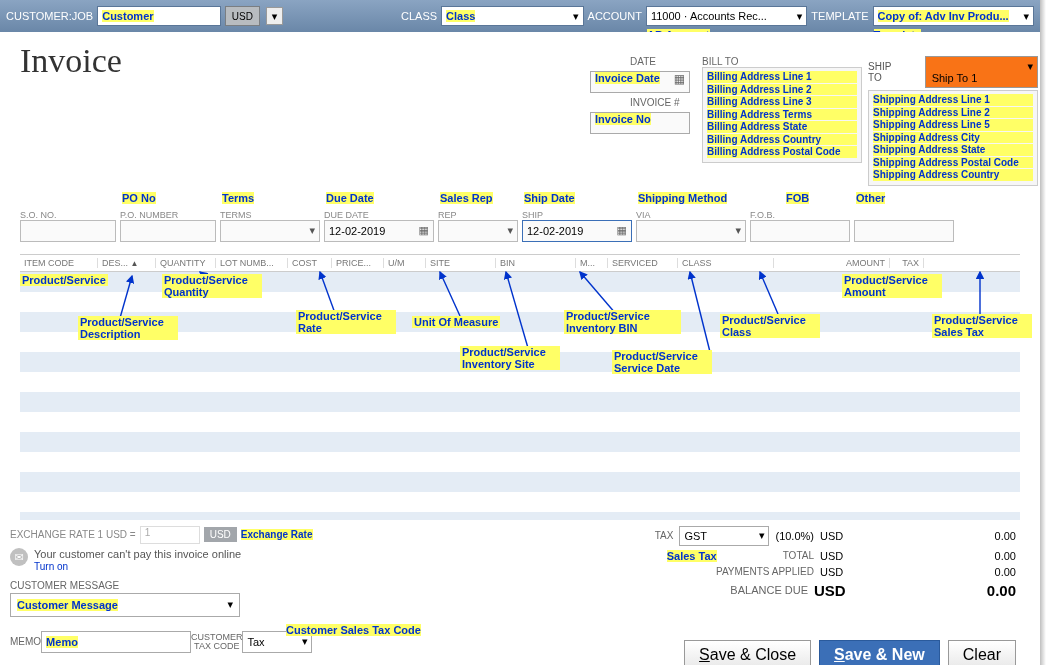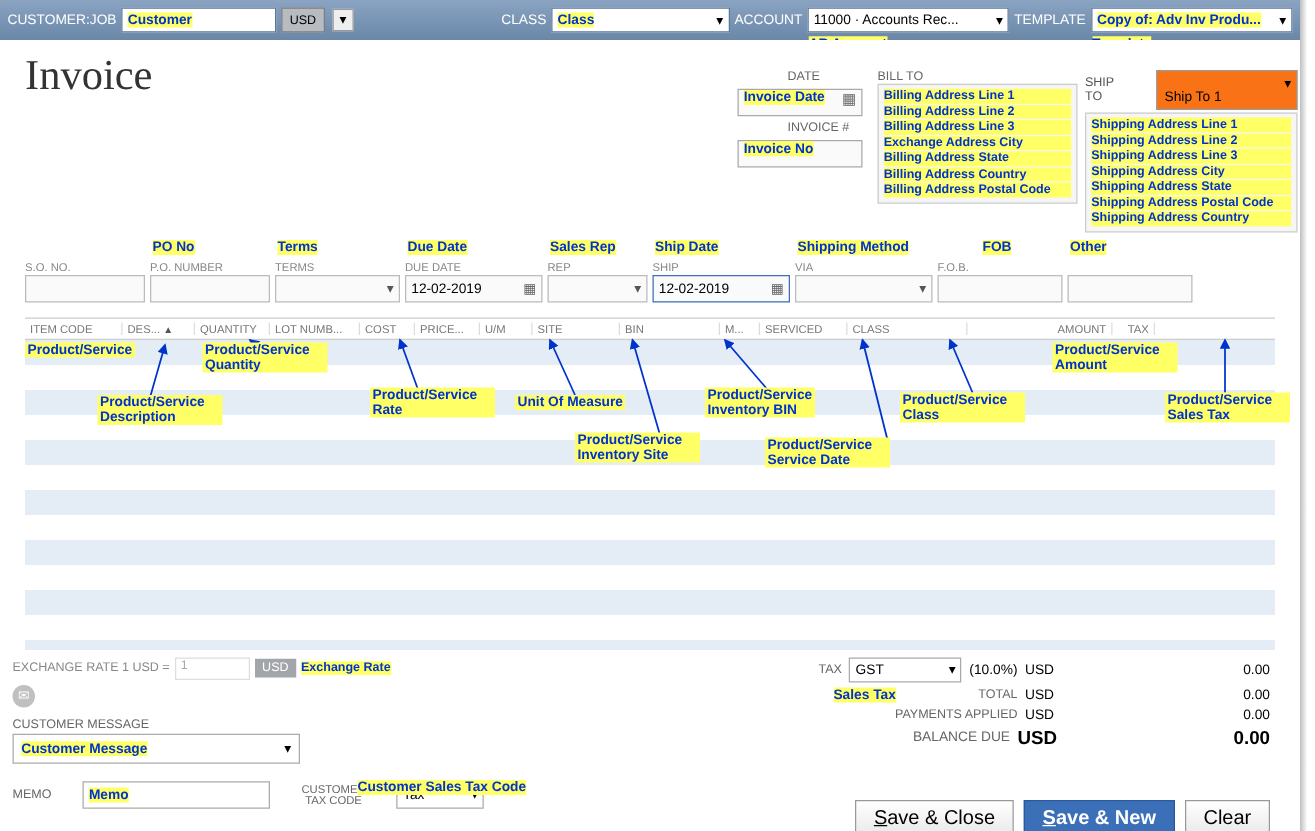--- a/index.html
+++ b/index.html
@@ -76,21 +76,21 @@
   .totals { position: absolute; right: 24px; display: flex; flex-direction: column; gap: 4px; font-size: 11px; }
   .totals .r { display: flex; align-items: center; justify-content: flex-end; gap: 6px; }
   .totals .lbl { font-size: 10px; color: #666; text-align: right; }
   .totals .big { font-size: 15px; font-weight: bold; }
   .totals .sel { border: 1px solid #aaa; background: #fff; width: 90px; height: 20px; padding: 0 4px; display: flex; align-items: center; justify-content: space-between; }
   .totals .amt { width: 150px; text-align: right; }
   
   .cust-msg-lbl { font-size: 10px; color: #666; margin-bottom: 2px; }
   .cust-msg-sel { border: 1px solid #aaa; background: #fff; width: 230px; height: 24px; display: flex; align-items: center; padding: 0 6px; justify-content: space-between; margin-bottom: 14px; }
   
-  .memo-row { display: flex; align-items: center; gap: 25px; }
+  .memo-row { display: flex; align-items: center; gap: 0; }
   .memo-row .lbl { font-size: 10px; color: #666; }
   .memo-row .inp { border: 1px solid #aaa; background: #fff; width: 150px; height: 22px; padding: 0 4px; display: flex; align-items: center; }
   .memo-row .stack { display: flex; flex-direction: column; align-items: center; font-size: 9px; color: #666; line-height: 1; }
   .memo-row .sel { border: 1px solid #aaa; background: #fff; width: 70px; height: 22px; padding: 0 4px; display: flex; align-items: center; justify-content: space-between; }
   .sales-tax-label { position: absolute; }
   
   .btn-row { position: absolute; right: 24px; bottom: 10px; display: flex; gap: 8px; }
   .btn { border: 1px solid #999; background: linear-gradient(#fff,#e8e8e8); padding: 5px 14px; font-size: 16px; cursor: pointer; }
   .btn.primary { background: #3b6fb7; border-color: #2a5a9c; color: #fff; font-weight: bold; }
   .btn u { text-decoration: underline; }
@@ -151,35 +151,35 @@
         <div class="date-box">
           <span class="hl">Invoice No</span>
         </div>
       </div>
       <div style="width:160px">
         <div class="lbl" style="font-size:10px;color:#666">BILL TO</div>
         <div class="addr-block">
           <div class="addr-line">Billing Address Line 1</div>
           <div class="addr-line">Billing Address Line 2</div>
           <div class="addr-line">Billing Address Line 3</div>
-          <div class="addr-line">Exchange Address City</div>
+          <div class="addr-line">Billing Address Terms</div>
           <div class="addr-line">Billing Address State</div>
           <div class="addr-line">Billing Address Country</div>
           <div class="addr-line">Billing Address Postal Code</div>
         </div>
       </div>
       <div style="width:170px">
         <div class="ship-to-select">
           <span class="lbl">SHIP TO</span>
           <div class="sel"><span>Ship To 1</span></div>
         </div>
         <div class="addr-block">
           <div class="addr-line">Shipping Address Line 1</div>
           <div class="addr-line">Shipping Address Line 2</div>
-          <div class="addr-line">Shipping Address Line 3</div>
+          <div class="addr-line">Shipping Address Line 5</div>
           <div class="addr-line">Shipping Address City</div>
           <div class="addr-line">Shipping Address State</div>
           <div class="addr-line">Shipping Address Postal Code</div>
           <div class="addr-line">Shipping Address Country</div>
         </div>
       </div>
     </div>
   </div>
 
   <div class="fields-row">
@@ -293,38 +293,42 @@
       <line x1="758" y1="60" x2="740" y2="18" stroke="#0033cc" stroke-width="1.4" marker-end="url(#ah)"></line>
       <line x1="960" y1="60" x2="960" y2="18" stroke="#0033cc" stroke-width="1.4" marker-end="url(#ah)"></line>
     </svg>
     <div class="overlay">
       <div class="callout" style="left:0;top:20px">Product/Service</div>
       <div class="callout" style="left:58px;top:62px;width:100px;white-space:normal">Product/Service Description</div>
       <div class="callout" style="left:142px;top:20px;width:100px;white-space:normal">Product/Service Quantity</div>
       <div class="callout" style="left:276px;top:56px;width:100px;white-space:normal">Product/Service Rate</div>
       <div class="callout" style="left:392px;top:62px">Unit Of Measure</div>
       <div class="callout" style="left:440px;top:92px;width:100px;white-space:normal">Product/Service Inventory Site</div>
-      <div class="callout" style="left:544px;top:56px;width:88px;white-space:normal">Product/Service Inventory BIN</div>
+      <div class="callout" style="left:544px;top:56px;width:117px;white-space:normal">Product/Service Inventory BIN</div>
       <div class="callout" style="left:592px;top:96px;width:100px;white-space:normal">Product/Service Service Date</div>
       <div class="callout" style="left:700px;top:60px;width:100px;white-space:normal">Product/Service Class</div>
       <div class="callout" style="left:822px;top:20px;width:100px;white-space:normal">Product/Service Amount</div>
       <div class="callout" style="left:912px;top:60px;width:100px;white-space:normal">Product/Service Sales Tax</div>
     </div>
   </div>
 </div>
 
 <div class="bottom" style="position:relative; height:160px">
   <div class="exch-row">
     <span>EXCHANGE RATE 1 USD =</span>
     <div class="inp"><span>1</span></div>
     <div class="usd">USD</div>
     <span class="hl">Exchange Rate</span>
   </div>
   <div class="pay-row">
     <div class="icon">✉</div>
+    <div>
+      <div>Your customer can't pay this invoice online</div>
+      <a href="#">Turn on</a>
+    </div>
   </div>
   <div class="cust-msg-lbl">CUSTOMER MESSAGE</div>
   <div class="cust-msg-sel">
     <span class="hl">Customer Message</span>
     <span>▾</span>
   </div>
 
   <span class="hl sales-tax-label" style="left:286px; top:104px">Customer Sales Tax Code</span>
 
   <div class="memo-row">

